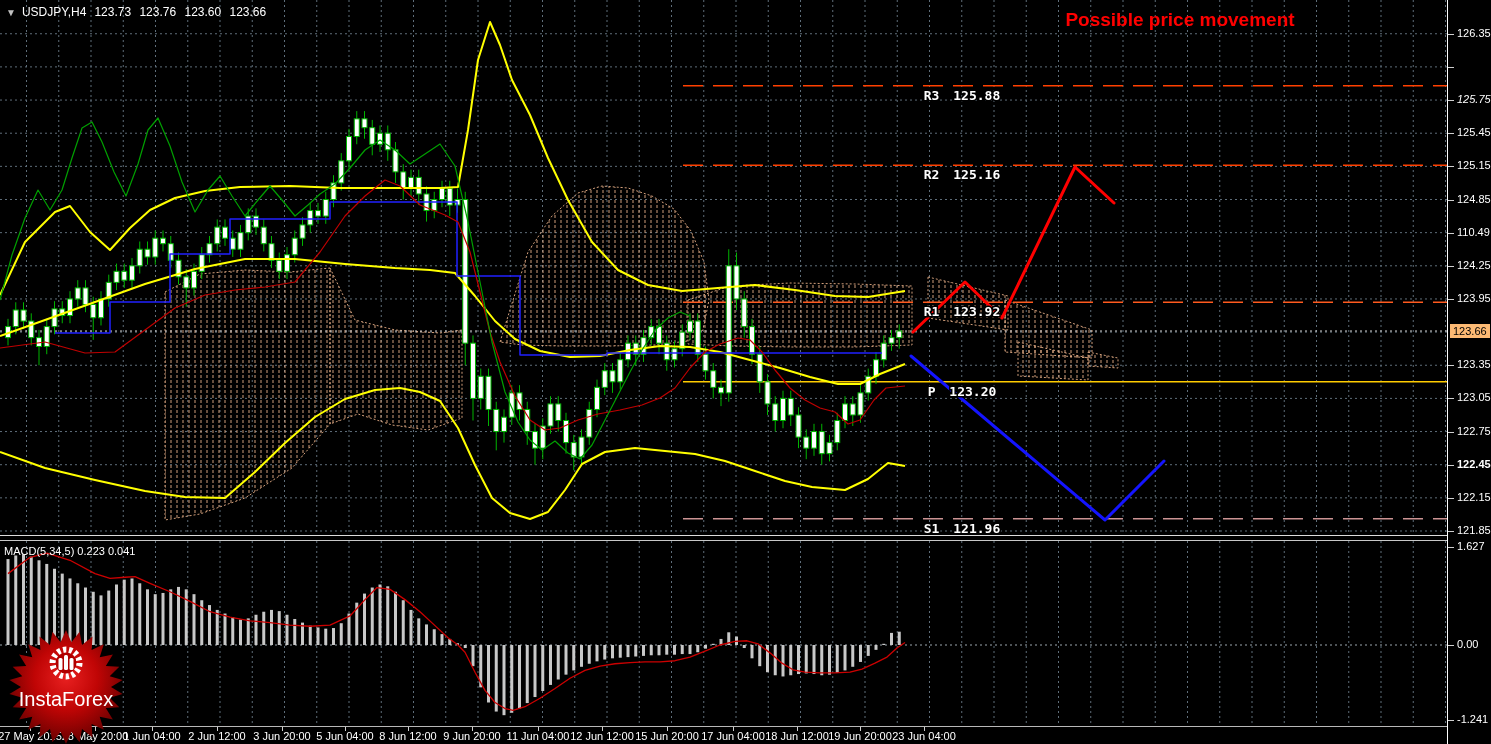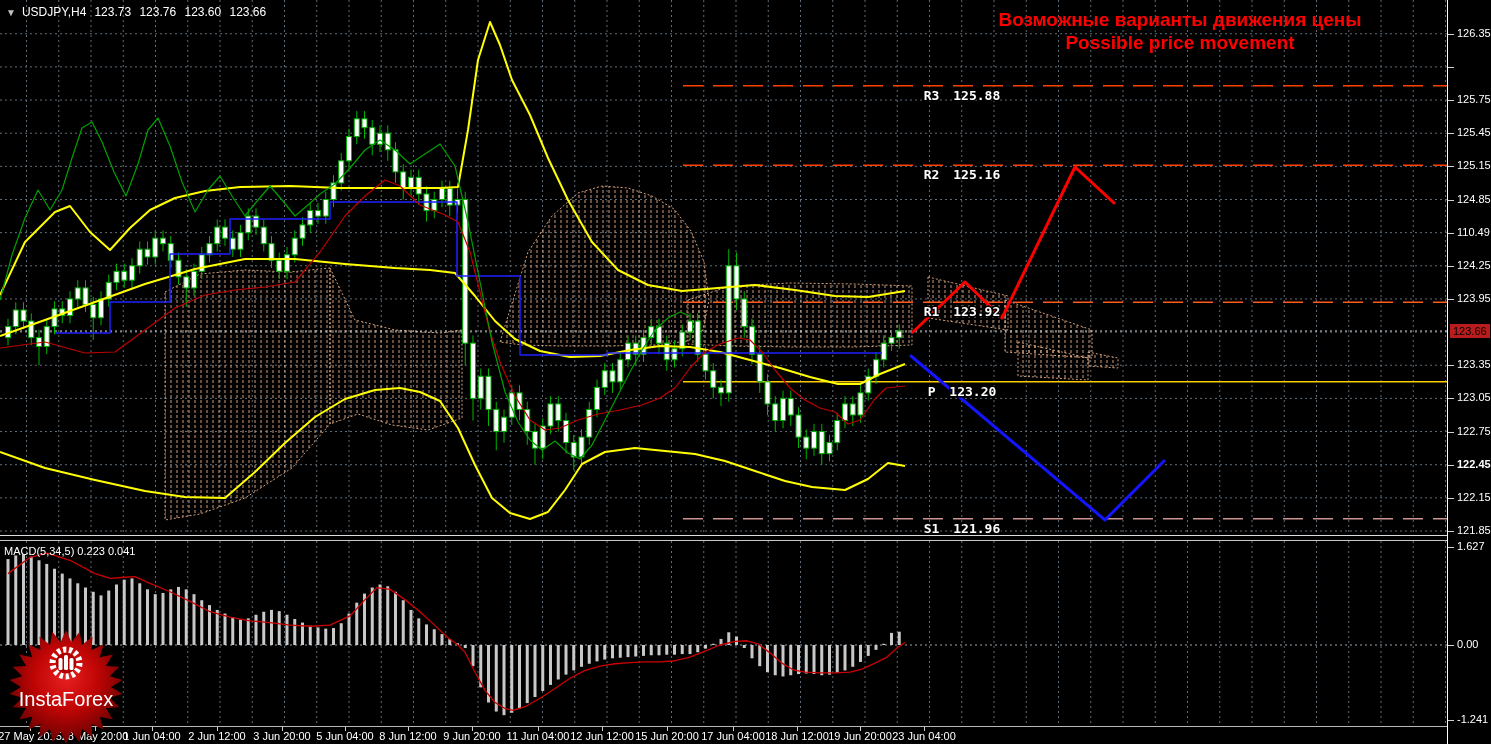--- a/index.html
+++ b/index.html
@@ -13,21 +13,21 @@
   #title .ohlc{word-spacing:5px;margin-left:8px;}
   #annotation{left:900px;top:8px;width:560px;text-align:center;color:#ff0000;
       font-weight:bold;font-size:19px;line-height:23px;z-index:30;}
   #macd-label{left:4px;top:545px;font-size:11px;color:#fff;z-index:30;white-space:nowrap;}
   #splitter{left:0;top:535px;width:1491px;height:4px;background:#000;
       border-top:1px solid #dcdcdc;border-bottom:1px solid #c8c8c8;z-index:25;}
   #price-axis{left:1447px;top:0;width:44px;height:744px;background:#000;
       border-left:1px solid #ffffff;z-index:26;}
   .axlab{position:absolute;left:9px;font-size:11px;color:#fff;white-space:nowrap;}
   .tick{position:absolute;left:0px;width:6px;height:1px;background:#cfcfcf;}
-  #cur-tag{position:absolute;left:2px;background:#b91c1c;color:#000;font-size:11px;
+  #cur-tag{position:absolute;left:2px;background:#fdba74;color:#000;font-size:11px;
       padding:0 3px;line-height:14px;font-weight:normal;}
   #time-axis{left:0;top:726px;width:1491px;height:18px;background:#000;
       border-top:1px solid #b8b8b8;z-index:24;}
   .tlab{position:absolute;top:3px;font-size:11px;color:#fff;transform:translateX(-50%);
       white-space:nowrap;}
   .ttick{position:absolute;top:0px;width:1px;height:4px;background:#cfcfcf;}
   #badge{left:6px;top:630px;width:120px;height:114px;z-index:40;}
 </style>
 </head>
 <body>
@@ -535,32 +535,31 @@
     <polyline points="8,32.61 30,16.275000000000006 47,12.039999999999992 70,19.30000000000001 95,32.61 110,37.44999999999999 125,36.239999999999995 135,35.635000000000005 150,42.29 170,50.76 190,60.440000000000005 210,70.725 230,76.17 250,79.8 270,81.61500000000001 290,84.035 310,85.245 330,84.035 350,74.96000000000001 365,58.625 377,46.525000000000006 390,48.339999999999996 405,58.625 420,70.725 435,84.64 448,96.74 458,104 465,111.26 475,131.225 485,149.375 495,161.475 505,167.525 513,169.34 525,165.71 540,157.24 555,147.56 570,137.275 585,129.41 600,125.175 615,122.755 630,121.545 645,120.94 660,120.94 675,119.73 690,116.1 705,110.05 720,104 735,100.37 747,99.765 758,102.79 770,111.865 782,122.15 793,128.805 805,131.225 820,131.83 835,131.83 850,131.225 862,128.2 875,122.15 887,116.1 897,107.025 905,101.58" fill="none" stroke="#cc0000" stroke-width="1.3" stroke-linejoin="round"></polyline>
   </svg>
 
 <div class="abs" id="splitter"></div>
 
 <div class="abs" id="title">
   <span class="tri">▼</span><span>USDJPY,H4</span><span class="ohlc">123.73 123.76 123.60 123.66</span>
 </div>
 
 <div class="abs" id="annotation">
-  <div>Возможные варианты движения цены</div>
   <div>Possible price movement</div>
 </div>
 
 <div class="abs" id="macd-label">MACD(5,34,5) 0.223 0.041</div>
 
 <div class="abs" id="price-axis">
     <div class="axlab" style="top: 26.755px;">126.35</div>
     <div class="tick" style="top: 33.755px;"></div>
     <div class="axlab" style="top: 59.905px; margin-left: 48px;">126.05</div>
     <div class="tick" style="top: 66.905px;"></div>
-    <div class="axlab" style="top: 93.055px;">125.75</div>
+    <div class="axlab" style="top: 93.055px; font-style: italic;">125.75</div>
     <div class="tick" style="top: 100.055px;"></div>
     <div class="axlab" style="top: 126.205px;">125.45</div>
     <div class="tick" style="top: 133.205px;"></div>
     <div class="axlab" style="top: 159.355px;">125.15</div>
     <div class="tick" style="top: 166.355px;"></div>
     <div class="axlab" style="top: 192.505px;">124.85</div>
     <div class="tick" style="top: 199.505px;"></div>
     <div class="axlab" style="top: 225.655px;">110.49</div>
     <div class="tick" style="top: 232.655px;"></div>
     <div class="axlab" style="top: 258.805px;">124.25</div>

